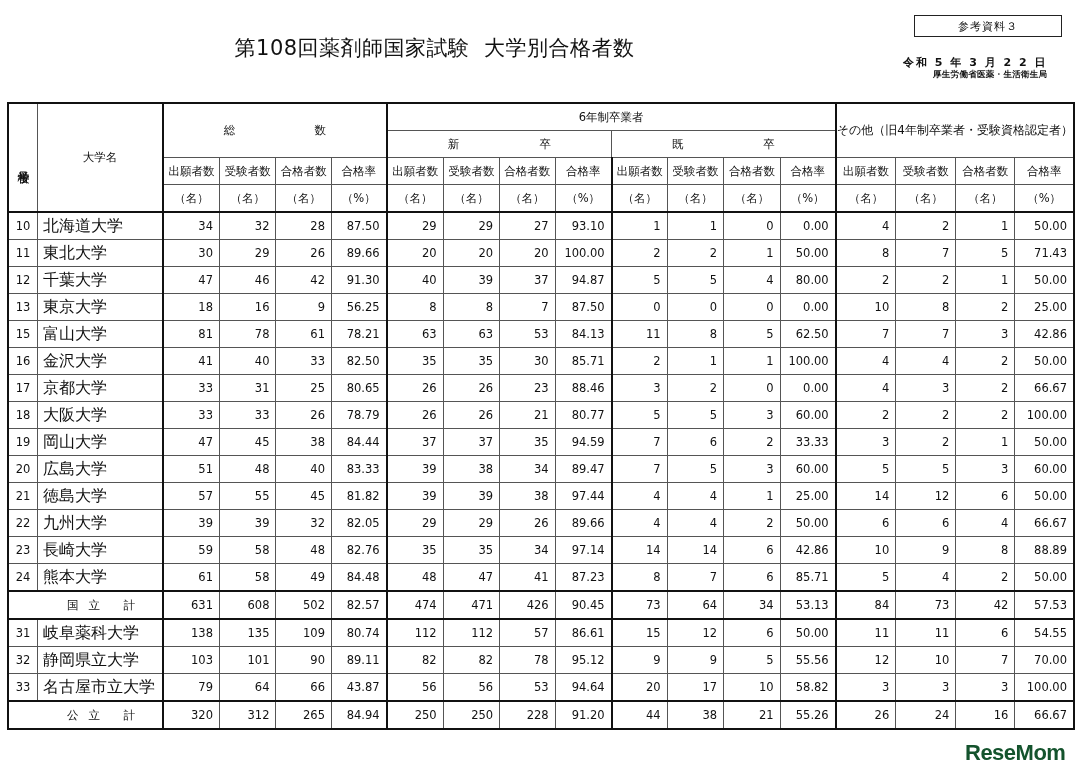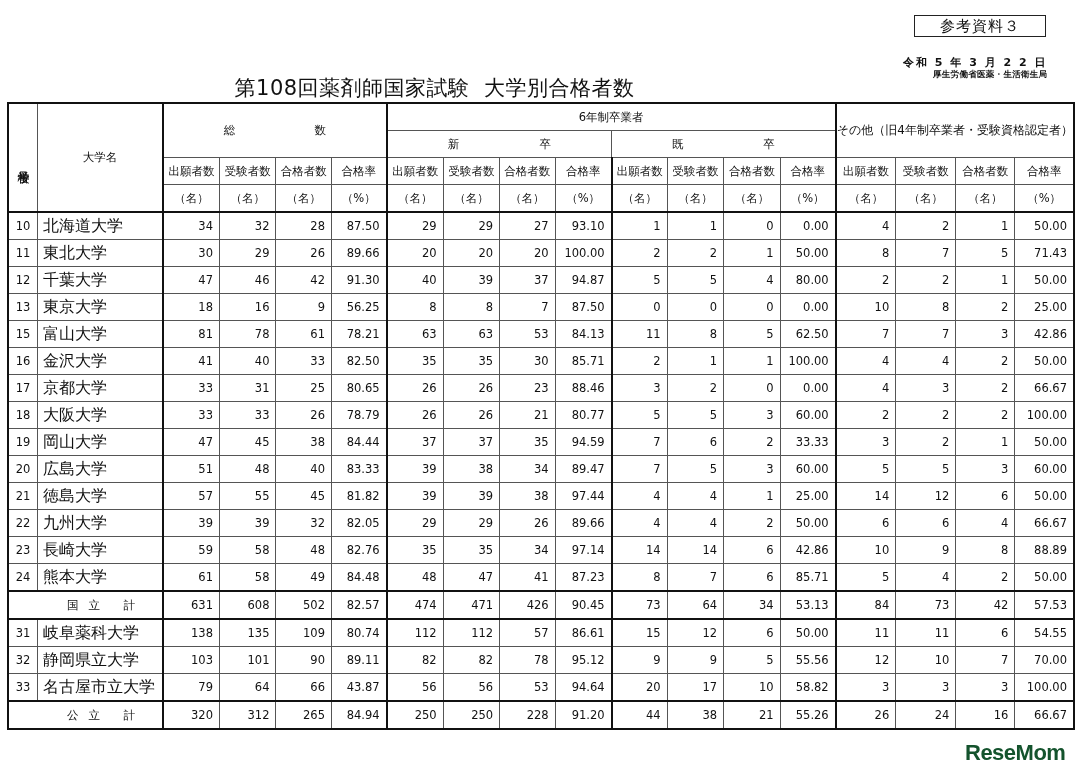--- a/index.html
+++ b/index.html
@@ -1,22 +1,22 @@
 <!DOCTYPE html>
 <html><head>
 <meta charset="utf-8">
 <style>
   html, body { margin:0; padding:0; background:#ffffff; }
   body { width:1075px; height:773px; position:relative; overflow:hidden;
          font-family:"DejaVu Sans","Liberation Sans",sans-serif; color:#111; }
-  .ref-box { position:absolute; left:914px; top:15px; width:132px; height:22px;
-             border:1.5px solid #222; box-sizing:border-box; font-size:15px;
+  .ref-box { position:absolute; left:914px; top:15px; width:148px; height:22px;
+             border:1.5px solid #222; box-sizing:border-box; font-size:11px;
              display:flex; align-items:center; justify-content:center; letter-spacing:1px; }
   .title { position:absolute; left:0; width:899px; top:34px; text-align:center;
-           font-size:21px; font-weight:normal; letter-spacing:0.5px;margin-top:40px; }
+           font-size:21px; font-weight:normal; letter-spacing:0.5px; }
   .title span { margin-left:-30px; }
   .date { position:absolute; left:903px; top:55px; font-size:11px; font-weight:bold; letter-spacing:2px; }
   .dept { position:absolute; left:933px; top:69px; font-size:8.5px; font-weight:bold; letter-spacing:0.3px;text-align:right; }
 
   table.main { position:absolute; left:7px; top:102px; border-collapse:collapse;
                table-layout:fixed; border:2.5px solid #111; font-size:11.5px; }
   table.main td, table.main th { border:1px solid #555; padding:0; height:26px;
                font-weight:normal; overflow:hidden; white-space:nowrap; }
   table.main th { text-align:center; }
   table.main td.num { text-align:right; padding-right:6px; }

